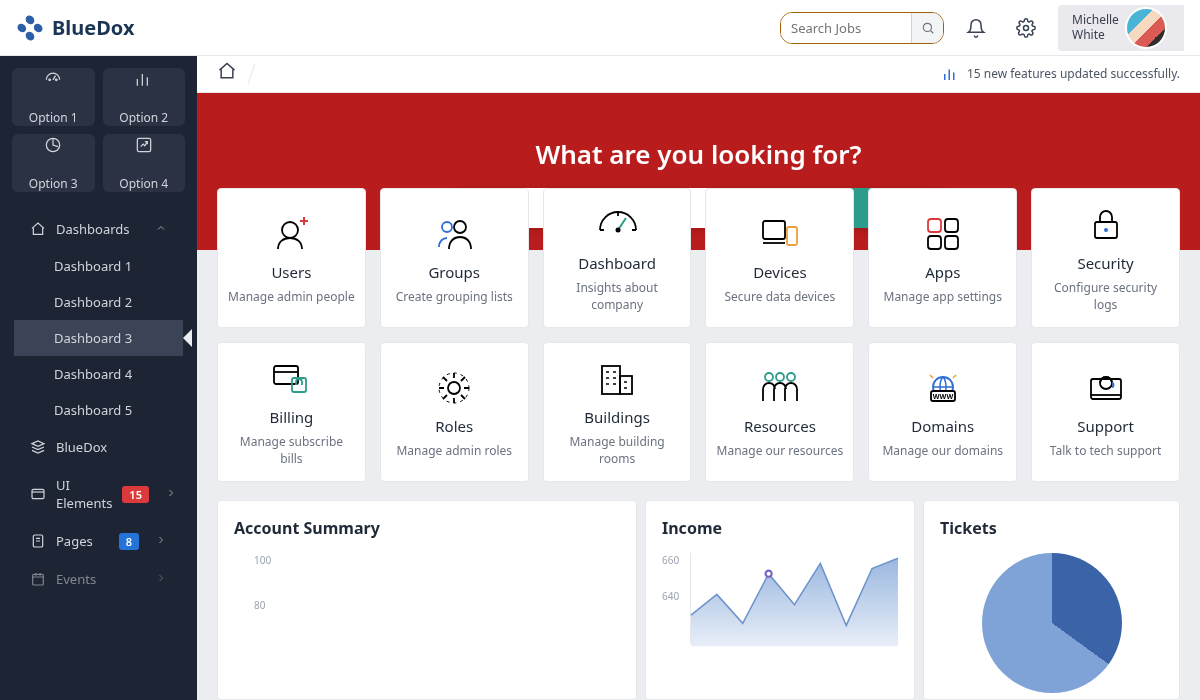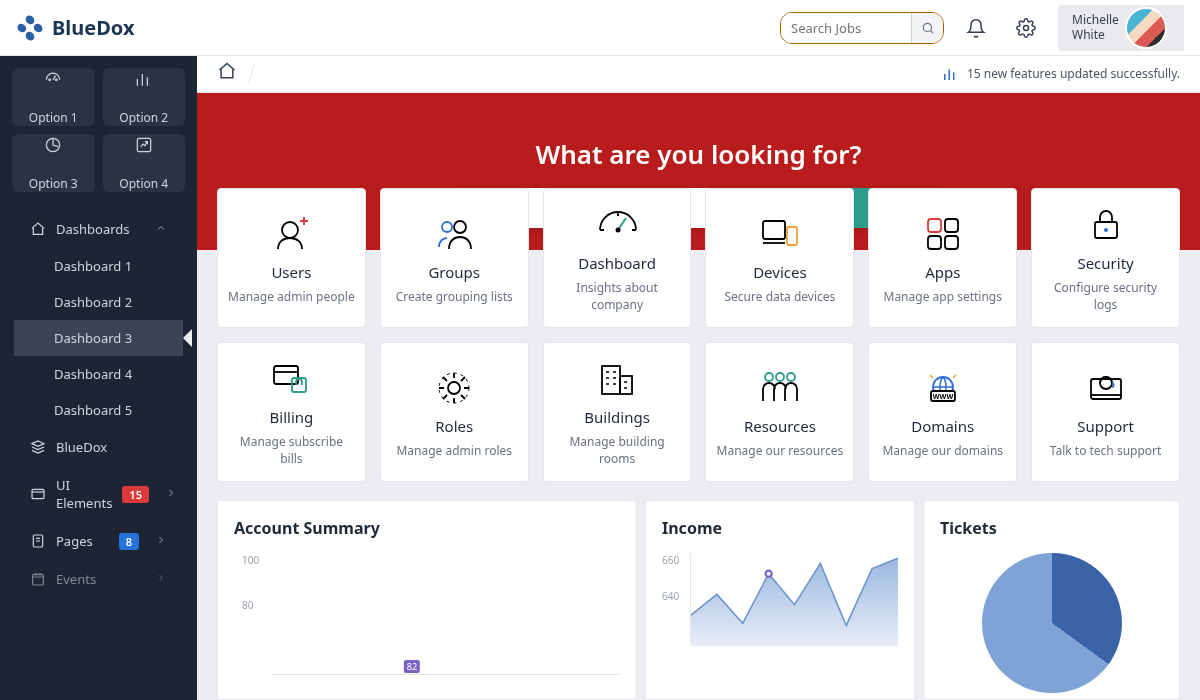--- a/index.html
+++ b/index.html
@@ -51,21 +51,21 @@
 .tile .ic{height:44px;display:flex;align-items:center;justify-content:center}
 .tile .ic svg{width:42px;height:42px}
 .tile .t1{font-weight:400;font-size:15px;color:#1f2937}
 .tile .t2{font-size:12px;color:#6b7280;text-align:center}
 
 .widgets{display:grid;grid-template-columns:420px 270px 1fr;gap:8px;margin-top:18px}
 .card{background:#fff;border:1px solid #e5e7eb;border-radius:4px;padding:16px;height:200px;overflow:hidden}
 .card h3{font-size:16px;font-weight:700;margin-bottom:14px;color:#1f2937}
 .acct{display:flex;align-items:center;gap:10px}
 .acct .amt{font-size:26px;font-weight:700}
-.mini-chart{position:relative;height:122px;margin-left:8px}
+.mini-chart{position:relative;height:122px;margin-left:20px}
 .yax{position:absolute;left:0;top:0;height:100%;display:flex;flex-direction:column;justify-content:space-between;font-size:10px;color:#9ca3af}
 .bars{position:absolute;left:30px;right:0;bottom:0;top:0;display:flex;align-items:flex-end;gap:22px;border-bottom:1px solid #e5e7eb}
 .bar-pair{display:flex;gap:3px;align-items:flex-end}
 .bar{width:10px;background:#d7dbe2;border-radius:2px 2px 0 0;position:relative}
 .bar.purple{background:#b29cf0}
 .bar .lbl{position:absolute;top:-14px;left:50%;transform:translateX(-50%);background:#7a63c6;color:#fff;padding:0 3px;font-size:9px;border-radius:2px}
 .income-y{display:flex;flex-direction:column;gap:22px;font-size:10px;color:#9ca3af;float:left}
 .income-chart{margin-left:28px;height:90px;position:relative;border-bottom:1px solid #e5e7eb;border-left:1px solid #e5e7eb}
 .income-chart svg{position:absolute;inset:0}
 .pie-wrap{display:flex;justify-content:center}
@@ -368,40 +368,20 @@
         <div class="card">
           <h3>Account Summary</h3>
           <div style="display:flex;gap:20px;align-items:flex-start">
             <div class="mini-chart" style="flex:1">
               <div class="yax">
                   <span>100</span>
                   <span>80</span>
                   <span></span>
                   <span></span>
                 </div>
-              <div class="bars" id="acct-bars">
-                  <div class="bar-pair">
-                    <div class="bar purple" style="height: 50%;"></div>
-                    <div class="bar" style="height: 80%;"></div>
-                  </div>
-                  <div class="bar-pair">
-                    <div class="bar purple" style="height: 34%;"></div>
-                    <div class="bar" style="height: 76%;"></div>
-                  </div>
-                  <div class="bar-pair">
-                    <div class="bar purple" style="height: 62%;"></div>
-                    <div class="bar" style="height: 90%;"></div>
-                  </div>
-                  <div class="bar-pair">
-                    <div class="bar purple" style="height: 82%;">
-                      <div class="lbl">82</div>
-                    </div>
-                    <div class="bar" style="height: 60%;"></div>
-                  </div>
-                </div>
             </div>
           </div>
         </div>
 
         <div class="card">
           <h3>Income</h3>
           <div class="income-y">
               <span>660</span>
               <span>640</span>
             </div>

